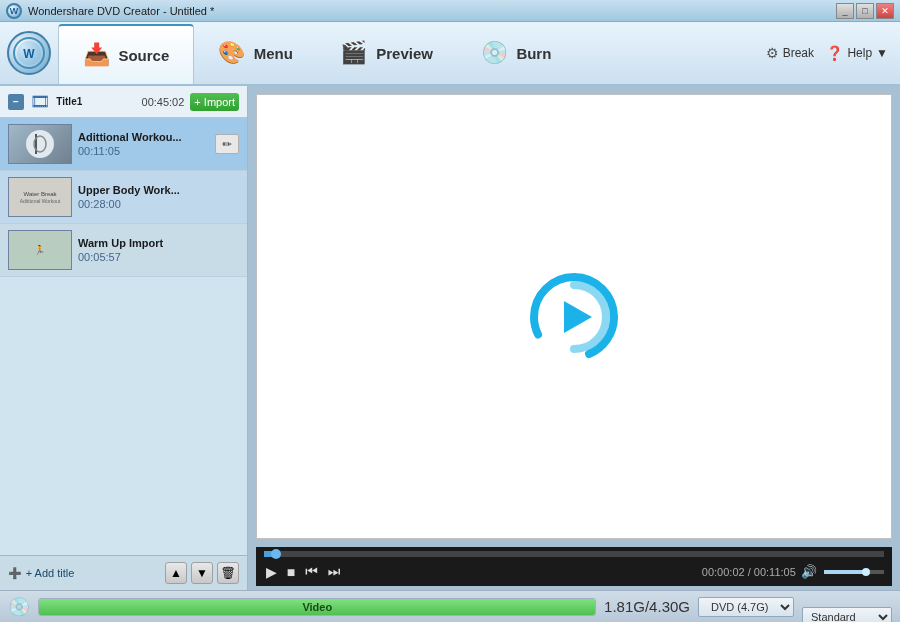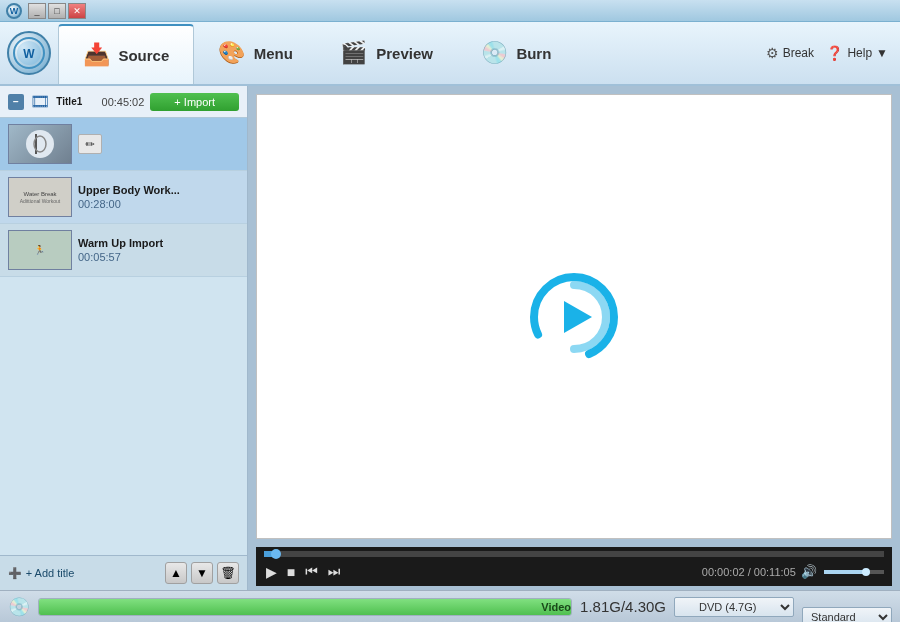--- a/index.html
+++ b/index.html
@@ -94,21 +94,21 @@
     .collapse-btn {
       width: 16px; height: 16px; background: #5080a8; color: white;
       display: flex; align-items: center; justify-content: center;
       font-size: 10px; font-weight: bold; cursor: pointer; border-radius: 2px;
     }
     .title-icon { font-size: 16px; color: #2060a0; }
     .title-name { font-size: 10px; font-weight: bold; color: #1a1a1a; flex: 1; }
     .title-time { font-size: 11px; color: #444; }
     .import-btn {
       background: linear-gradient(to bottom, #50c050, #30a030);
-      color: white; border: none; padding: 3px 24px; font-size: 11px;
+      color: white; border: none; padding: 3px 4px; font-size: 11px;
       border-radius: 3px; cursor: pointer;
     }
 
     .clip-list { flex: 1; overflow-y: auto; }
     .clip-item {
       display: flex; align-items: center; gap: 6px;
       padding: 6px 8px; cursor: pointer;
       border-bottom: 1px solid #b8d0e0;
     }
     .clip-item.selected { background: #a0c8e8; }
@@ -208,45 +208,46 @@
       padding: 0 8px;
       border-top: 1px solid #a0b0c0;
     }
     .disc-icon { font-size: 18px; color: #6080a0; }
     .progress-track {
       flex: 1; height: 18px; background: #e0e8f0;
       border: 1px solid #a0b0c0; border-radius: 3px; overflow: hidden;
     }
     .progress-green {
       height: 100%; background: linear-gradient(to bottom, #80e080, #50c050);
-      display: flex; align-items: center; justify-content: flex-end;
+      display: flex; align-items: center; justify-content: center;
       font-size: 11px; color: #1a4a1a; font-weight: bold;
     }
     .status-size { font-size: 15px; color: #333; white-space: nowrap; }
     .dvd-select {
       background: linear-gradient(to bottom, #f0f4f8, #d8e4ee);
-      border: 1px solid #90a8bc; padding: 2px 20px; font-size: 11px; color: #333;
+      border: 1px solid #90a8bc; padding: 2px 8px; font-size: 11px; color: #333;
       border-radius: 2px; cursor: pointer;
     }
     .std-select {
       background: linear-gradient(to bottom, #f0f4f8, #d8e4ee);
       border: 1px solid #90a8bc; padding: 2px 4px; font-size: 11px; color: #333;
       border-radius: 2px; cursor: pointer; margin-top: 20px;
     }
 
     
     .thumb-workout1 { background: linear-gradient(135deg, #a0b8c8, #708090); }
     .thumb-upper { background: linear-gradient(135deg, #c8c8c0, #909088); position: relative; }
     .thumb-warmup { background: linear-gradient(135deg, #b8d0c8, #80a090); }
   </style>
 </head>
 <body>
 
 <div class="titlebar">
   <div class="logo-circle titlebar-icon" style="width:16px;height:16px;font-size:9px;">W</div>
+  <span class="titlebar-title">Wondershare DVD Creator - Untitled *</span>
   <div class="titlebar-controls">
     <div class="titlebar-btn">_</div>
     <div class="titlebar-btn">□</div>
     <div class="titlebar-btn close">✕</div>
   </div>
 </div>
 
 <div class="toolbar">
   <div class="toolbar-logo">
     <div class="logo-circle">
@@ -306,20 +307,24 @@
         <div class="clip-thumbnail thumb-workout1">
           <div style="display:flex;align-items:center;justify-content:center;width:100%;height:100%;">
             <div style="width:28px;height:28px;background:#e0e8f0;border-radius:50%;display:flex;align-items:center;justify-content:center;">
               <svg width="20" height="28" viewBox="0 0 20 28">
                 <line x1="6" y1="4" x2="6" y2="24" stroke="#555" stroke-width="2"></line>
                 <ellipse cx="10" cy="14" rx="6" ry="8" fill="none" stroke="#888" stroke-width="1.5"></ellipse>
               </svg>
             </div>
           </div>
         </div>
+        <div class="clip-info">
+          <div class="clip-title">Adittional Workou...</div>
+          <div class="clip-duration">00:11:05</div>
+        </div>
         <div class="clip-edit-btn">✏</div>
       </div>
 
       <div class="clip-item alt">
         <div class="clip-thumbnail thumb-upper">
           <div style="width:100%;height:100%;display:flex;align-items:center;justify-content:center;background:#d0cfc8;flex-direction:column;">
             <div style="font-size:6px;color:#444;text-align:center;padding:1px;">Water Break</div>
             <div style="font-size:5px;color:#666;text-align:center;">Adittional Workout</div>
           </div>
         </div>

